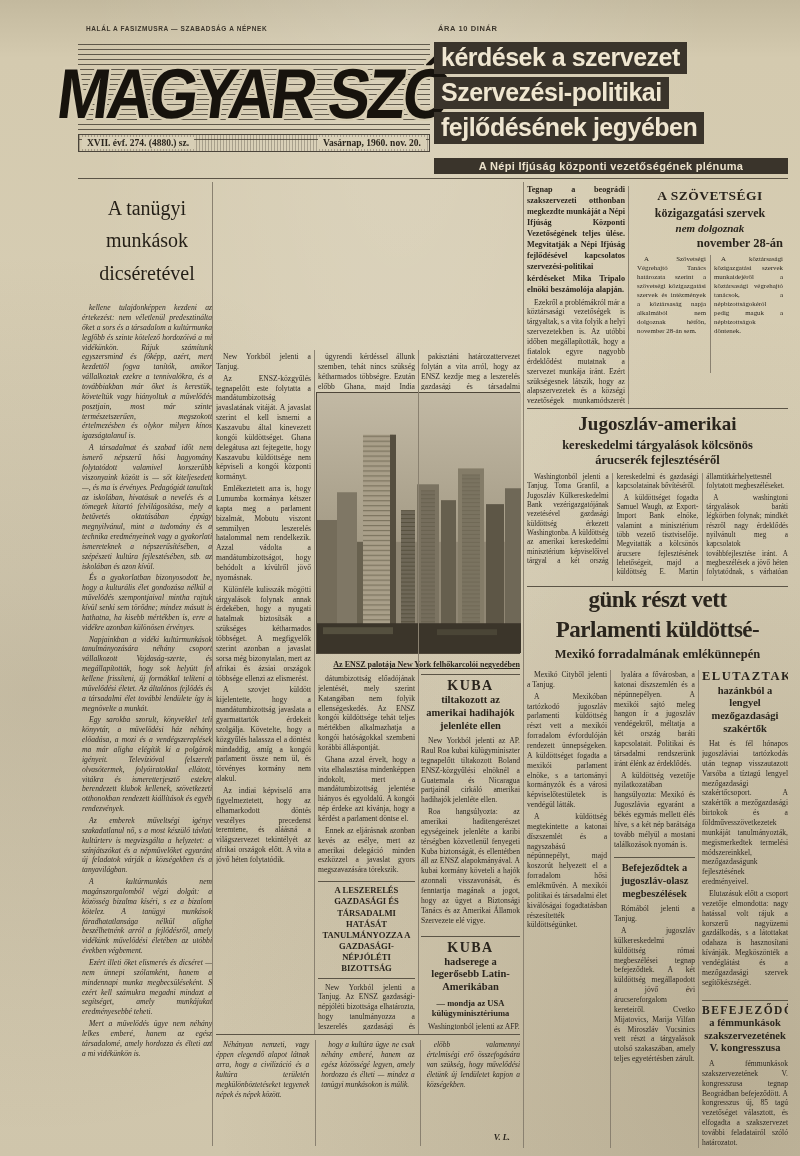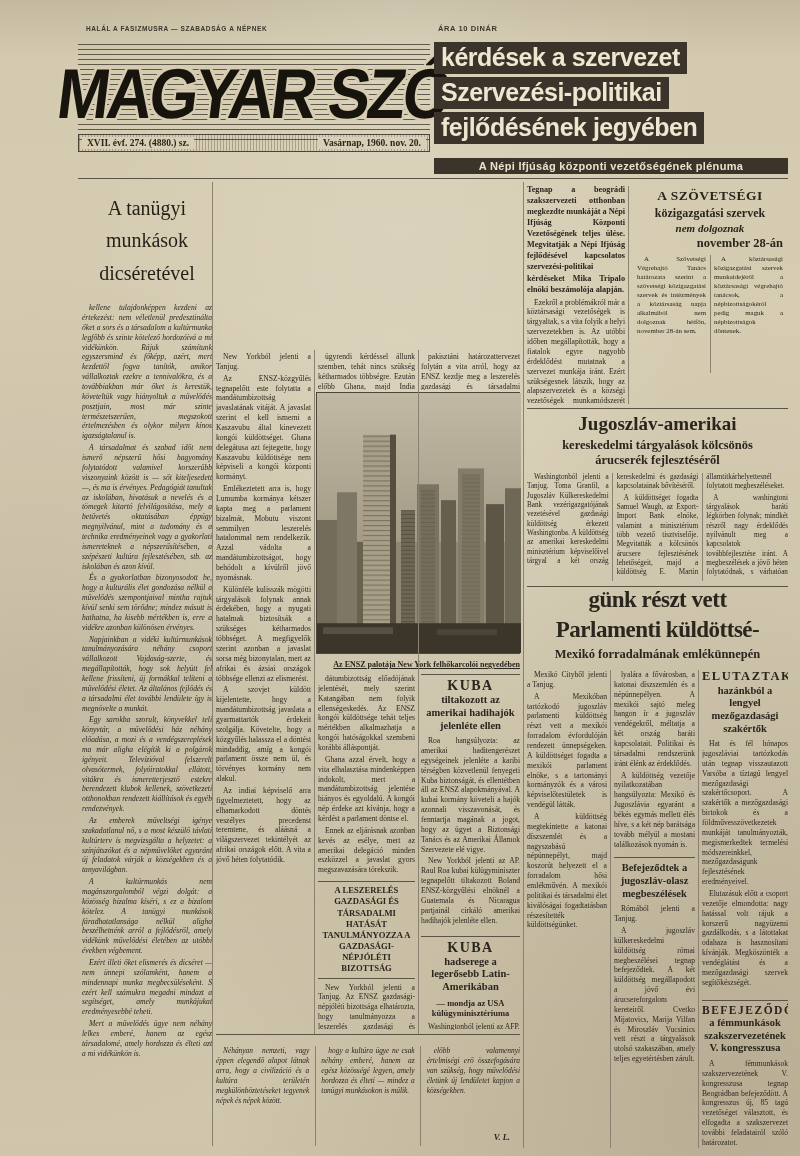--- a/index.html
+++ b/index.html
@@ -91,21 +91,21 @@
 
   .trade-sec { border-top:1px solid #5b5446; }
   .trade-title { font:bold 19px/1.1 "Liberation Serif",serif; text-align:center; margin-top:5px; }
   .trade-sub { font:bold 12.5px/1.2 "Liberation Serif",serif; text-align:center; width:210px; margin:3px auto 5px; }
 
   .parl-sec { border-top:1px solid #5b5446; }
   .parl-title { font:bold 23px/1.15 "Liberation Serif",serif; text-align:center; letter-spacing:-.5px; margin-top:4px; }
   .parl-sub { font:bold 12.5px/1.2 "Liberation Serif",serif; text-align:center; margin-top:3px; }
 
   .footnote {
-    border-top:1px solid #5b5446; padding-top:11px;
+    border-top:1px solid #5b5446; padding-top:5px;
     column-count:3; column-gap:12px; column-rule:1px solid #8a8170;
     font-style:italic; font-size:7.4px; line-height:1.35; text-align:justify;
   }
   .footnote p { text-indent:7px; margin-bottom:2px; }
   .footnote-sig { position:absolute; right:10px; bottom:4px; font:bold italic 8.5px "Liberation Serif",serif; }
 </style>
 </head>
 <body>
 
 <div class="page">
@@ -215,22 +215,22 @@
     <div class="bt">
         <p>New Yorkból jelenti a Tanjug. Az ENSZ gazdasági-népjóléti bizottsága elhatározta, hogy tanulmányozza a leszerelés gazdasági és társadalmi hatásait. A bizottság egyhangúlag elfogadta azt a határozati javaslatot, amelyet Pakisztán és több ázsiai ország terjesztett elő.</p>
       </div>
   </div>
 
   <div class="abs" style="left:421px; top:674px; width:99px; height:356px; overflow:hidden;">
     <article class="kuba-box">
       <span class="kicker-word">KUBA</span>
       <div class="kuba-title">tiltakozott az amerikai hadihajók jelenléte ellen</div>
       <div class="bt">
+          <p>New Yorkból jelenti az AP. Raul Roa kubai külügyminiszter tegnapelőtt tiltakozott Boland ENSZ-közgyűlési elnöknél a Guatemala és Nicaragua partjainál cirkáló amerikai hadihajók jelenléte ellen.</p>
           <p>Roa hangsúlyozta: az amerikai haditengerészet egységeinek jelenléte a karibi térségben közvetlenül fenyegeti Kuba biztonságát, és ellentétben áll az ENSZ alapokmányával. A kubai kormány követeli a hajók azonnali visszavonását, és fenntartja magának a jogot, hogy az ügyet a Biztonsági Tanács és az Amerikai Államok Szervezete elé vigye.</p>
-          <p>New Yorkból jelenti az AP. Raul Roa kubai külügyminiszter tegnapelőtt tiltakozott Boland ENSZ-közgyűlési elnöknél a Guatemala és Nicaragua partjainál cirkáló amerikai hadihajók jelenléte ellen.</p>
         </div>
     </article>
     <article class="kuba-box" style="margin-top:8px;">
       <span class="kicker-word">KUBA</span>
       <div class="kuba-title">hadserege a legerősebb Latin-Amerikában</div>
       <div class="kuba-subtitle">— mondja az USA külügyminisztériuma</div>
       <div class="bt">
           <p>Washingtonból jelenti az AFP.</p>
         </div>
     </article>

